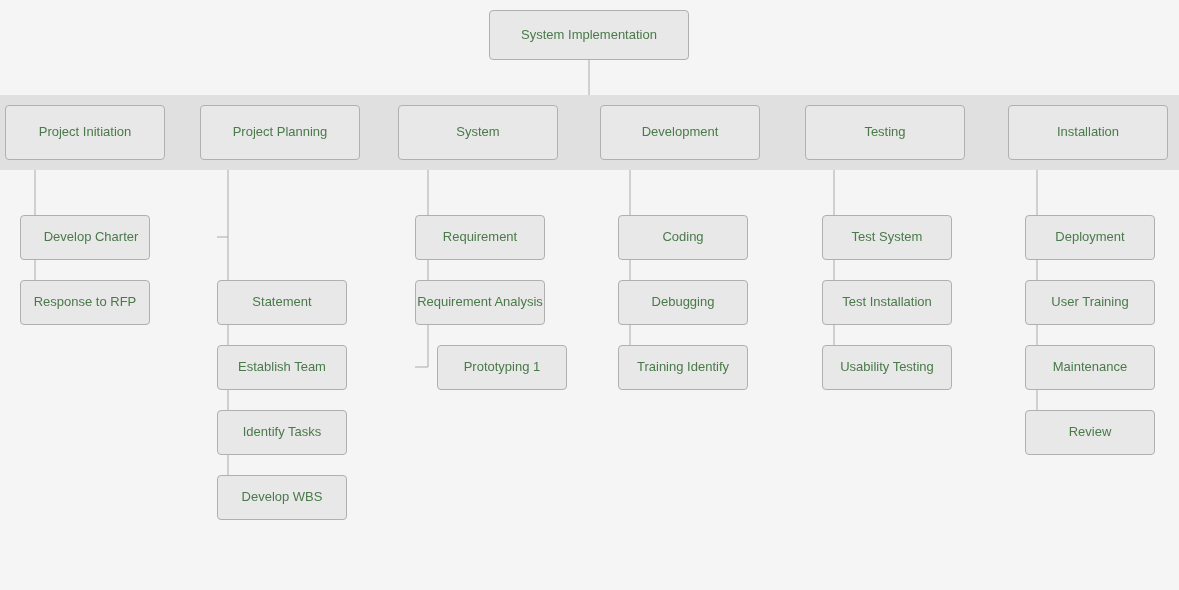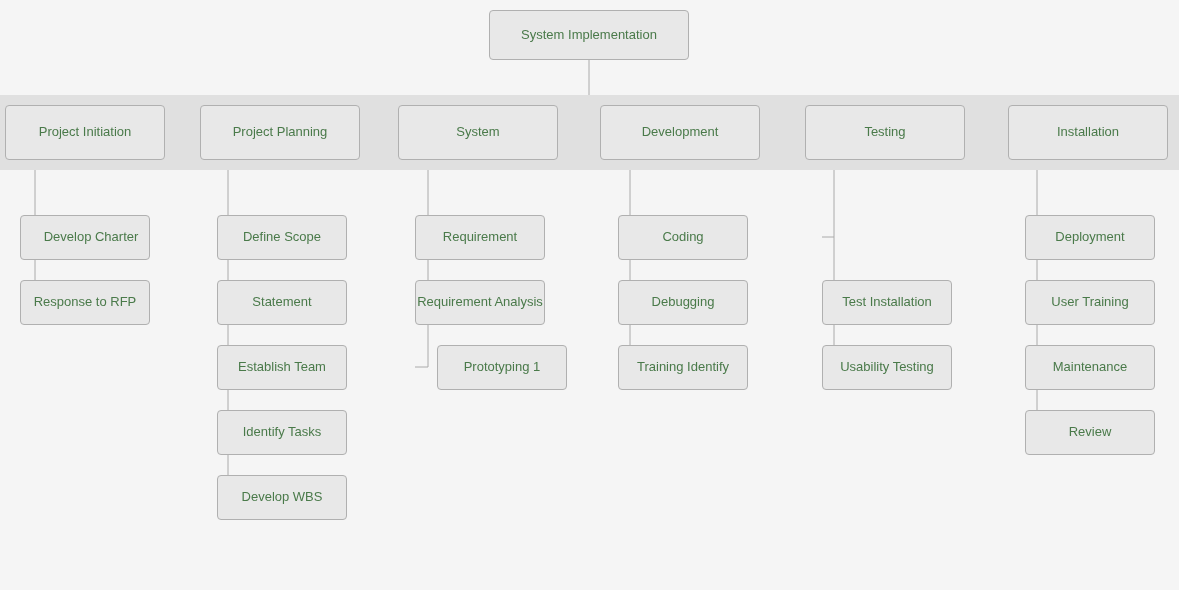--- a/index.html
+++ b/index.html
@@ -201,23 +201,20 @@
     <span>Installation</span>
   </div>
 
   <div class="node l2 pi-1">
     <span>Develop Charter</span>
   </div>
   <div class="node l2 pi-2">
     <span>Response to RFP</span>
   </div>
 
-  <div class="node l2 pp-1">
-    <span>Define Scope</span>
-  </div>
   <div class="node l2 pp-2">
     <span>Statement</span>
   </div>
   <div class="node l2 pp-3">
     <span>Establish Team</span>
   </div>
   <div class="node l2 pp-4">
     <span>Identify Tasks</span>
   </div>
   <div class="node l2 pp-5">
@@ -237,20 +234,23 @@
   <div class="node l2 dev-1">
     <span>Coding</span>
   </div>
   <div class="node l2 dev-2">
     <span>Debugging</span>
   </div>
   <div class="node l2 dev-3">
     <span>Training Identify</span>
   </div>
 
+  <div class="node l2 t-1">
+    <span>Test System</span>
+  </div>
   <div class="node l2 t-2">
     <span>Test Installation</span>
   </div>
   <div class="node l2 t-3">
     <span>Usability Testing</span>
   </div>
 
   <div class="node l2 i-1">
     <span>Deployment</span>
   </div>

